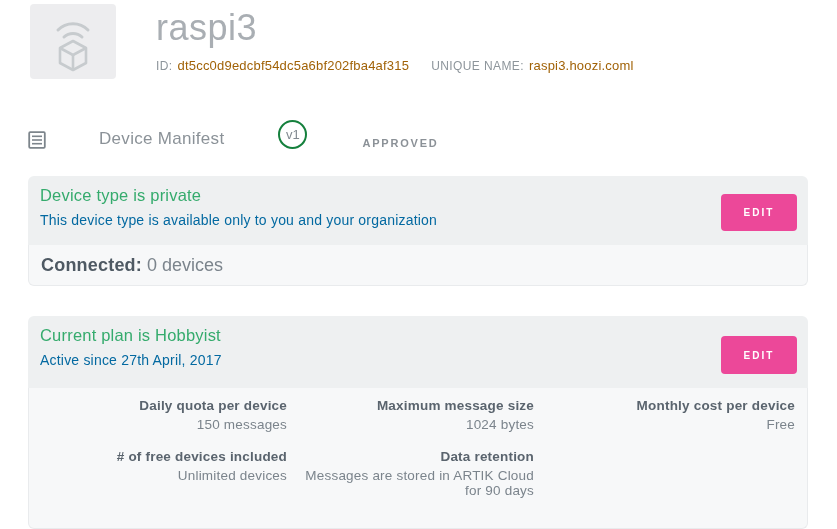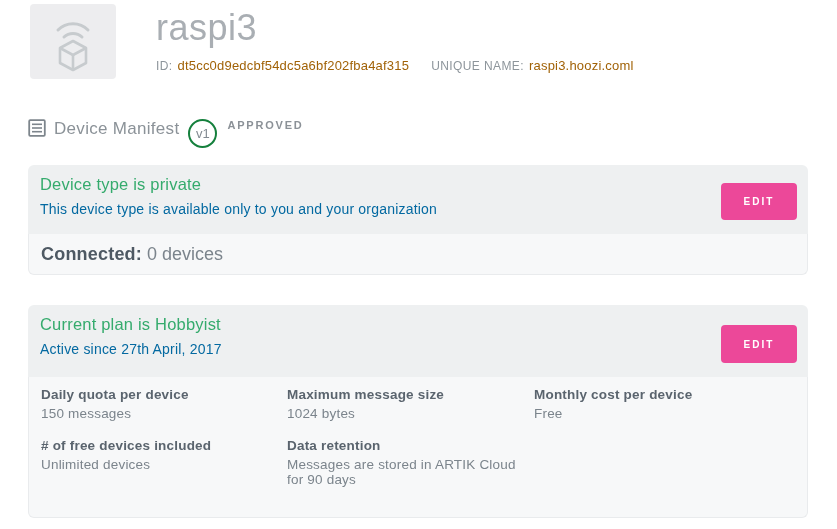--- a/index.html
+++ b/index.html
@@ -16,35 +16,35 @@
   .device-head-text { margin-left: 40px; padding-top: 5px; }
   .device-title {
     font-size: 36px; font-weight: 400; color: #a9aeb3; letter-spacing: 0.5px; line-height: 1.05;
   }
   .meta-row { margin-top: 11px; font-size: 13px; display: flex; align-items: baseline; }
   .meta-label { color: #8d959b; font-size: 12px; letter-spacing: 0.4px; margin-right: 5px; }
   .meta-value { color: #a16207; letter-spacing: 0.2px; }
   .meta-gap { width: 22px; }
 
   
-  .manifest-row { display: flex; align-items: flex-start; margin: 40px 0 16px 28px; height: 30px; }
+  .manifest-row { display: flex; align-items: flex-end; margin: 40px 0 0 28px; height: 30px; gap: 45px; }
   .doc-icon { width: 18px; height: 18px; flex: 0 0 auto; }
   .manifest-title { font-size: 17px; color: #8b9298; letter-spacing: 0.3px; margin-left: 8px; }
   .version-circle {
     width: 29px; height: 29px; border: 2px solid #15803d; border-radius: 50%;
     display: flex; align-items: center; justify-content: center;
     color: #828a91; font-size: 13px; margin-left: 9px; flex: 0 0 auto;
   }
   .approved-badge {
     margin-left: 10px; font-size: 11px; font-weight: bold; letter-spacing: 1.8px; color: #8b9197;
   }
 
   
   .card { width: 780px; margin-left: 28px; border-radius: 6px; }
-  .card-1 { }
+  .card-1 { margin-top: 27px; }
   .card-2 { margin-top: 30px; }
   .card-head {
     background: #eef0f1; border-radius: 6px 6px 0 0;
     display: flex; justify-content: space-between; align-items: flex-start;
     padding: 10px 11px 14px 12px;
   }
   .card-1 .card-head { min-height: 66px; }
   .card-2 .card-head { min-height: 68px; }
   .card-title { font-size: 16.5px; font-weight: 400; color: #35ab6d; letter-spacing: 0.2px; }
   .card-subtitle { font-size: 14px; color: #0369a1; margin-top: 7px; letter-spacing: 0.2px; }
@@ -61,21 +61,21 @@
     border-radius: 0 0 6px 6px;
   }
   .connected-row {
     height: 40px; display: flex; align-items: center; padding-left: 12px; font-size: 18px;
   }
   .connected-label { font-weight: bold; color: #4e5963; letter-spacing: 0.2px; }
   .connected-value { color: #7b848c; margin-left: 5px; }
 
   .details-grid {
     display: grid; grid-template-columns: 246px 247px 1fr;
-    padding: 10px 12px 30px 12px; row-gap: 17px; min-height: 134px;
+    padding: 10px 12px 30px 12px; row-gap: 17px; min-height: 134px; text-align: right;
   }
   .detail-label { font-size: 13.5px; font-weight: bold; color: #5a646e; letter-spacing: 0.2px; }
   .detail-value { font-size: 13.5px; color: #7b848c; margin-top: 4px; letter-spacing: 0.2px; }
 </style>
 </head>
 <body>
 
 <div class="page">
 
   <header class="device-header">

